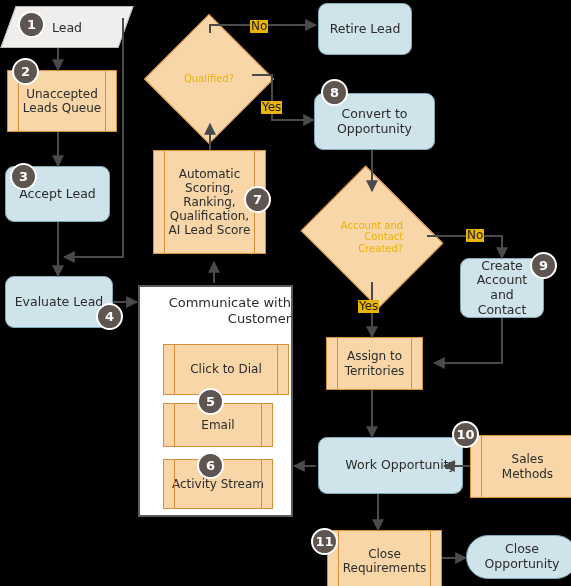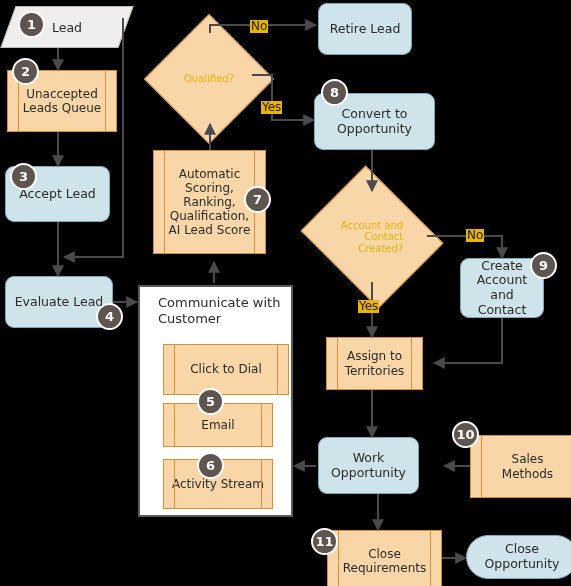--- a/index.html
+++ b/index.html
@@ -116,22 +116,22 @@
 
   
   .group-box {
     position: absolute;
     background: #ffffff;
     border: 2px solid #5a5a5a;
     box-sizing: border-box;
   }
   .group-title {
     position: absolute;
-    left: 12px; right: 0;
-    text-align: left;
+    left: 18px; right: 0;
+    text-align: right;
     font-size: 13px;
     color: #2b2b2b;
     line-height: 1.2;
     white-space: pre-line;
     padding-left: 6px;
   }
 
   
   .badge {
     position: absolute;
@@ -284,21 +284,21 @@
 Account and
 Contact</span>
   </div>
   <div class="badge" style="left:530px; top:252px;">9</div>
 
   <div class="node subproc" style="left:326px; top:337px; width:97px; height:53px;">
     <span class="txt">Assign to
 Territories</span>
   </div>
 
-  <div class="node proc-blue" style="left:318px; top:437px; width:101px; height:57px;justify-content:flex-end;">
+  <div class="node proc-blue" style="left:318px; top:437px; width:145px; height:57px;justify-content:flex-end;">
     <span class="txt">Work Opportunity</span>
   </div>
 
   <div class="node subproc" style="left:470px; top:435px; width:115px; height:63px;">
     <span class="txt">Sales
 Methods</span>
   </div>
   <div class="badge" style="left:452px; top:421px;">10</div>
 
   <div class="node subproc" style="left:327px; top:530px; width:115px; height:62px;">

